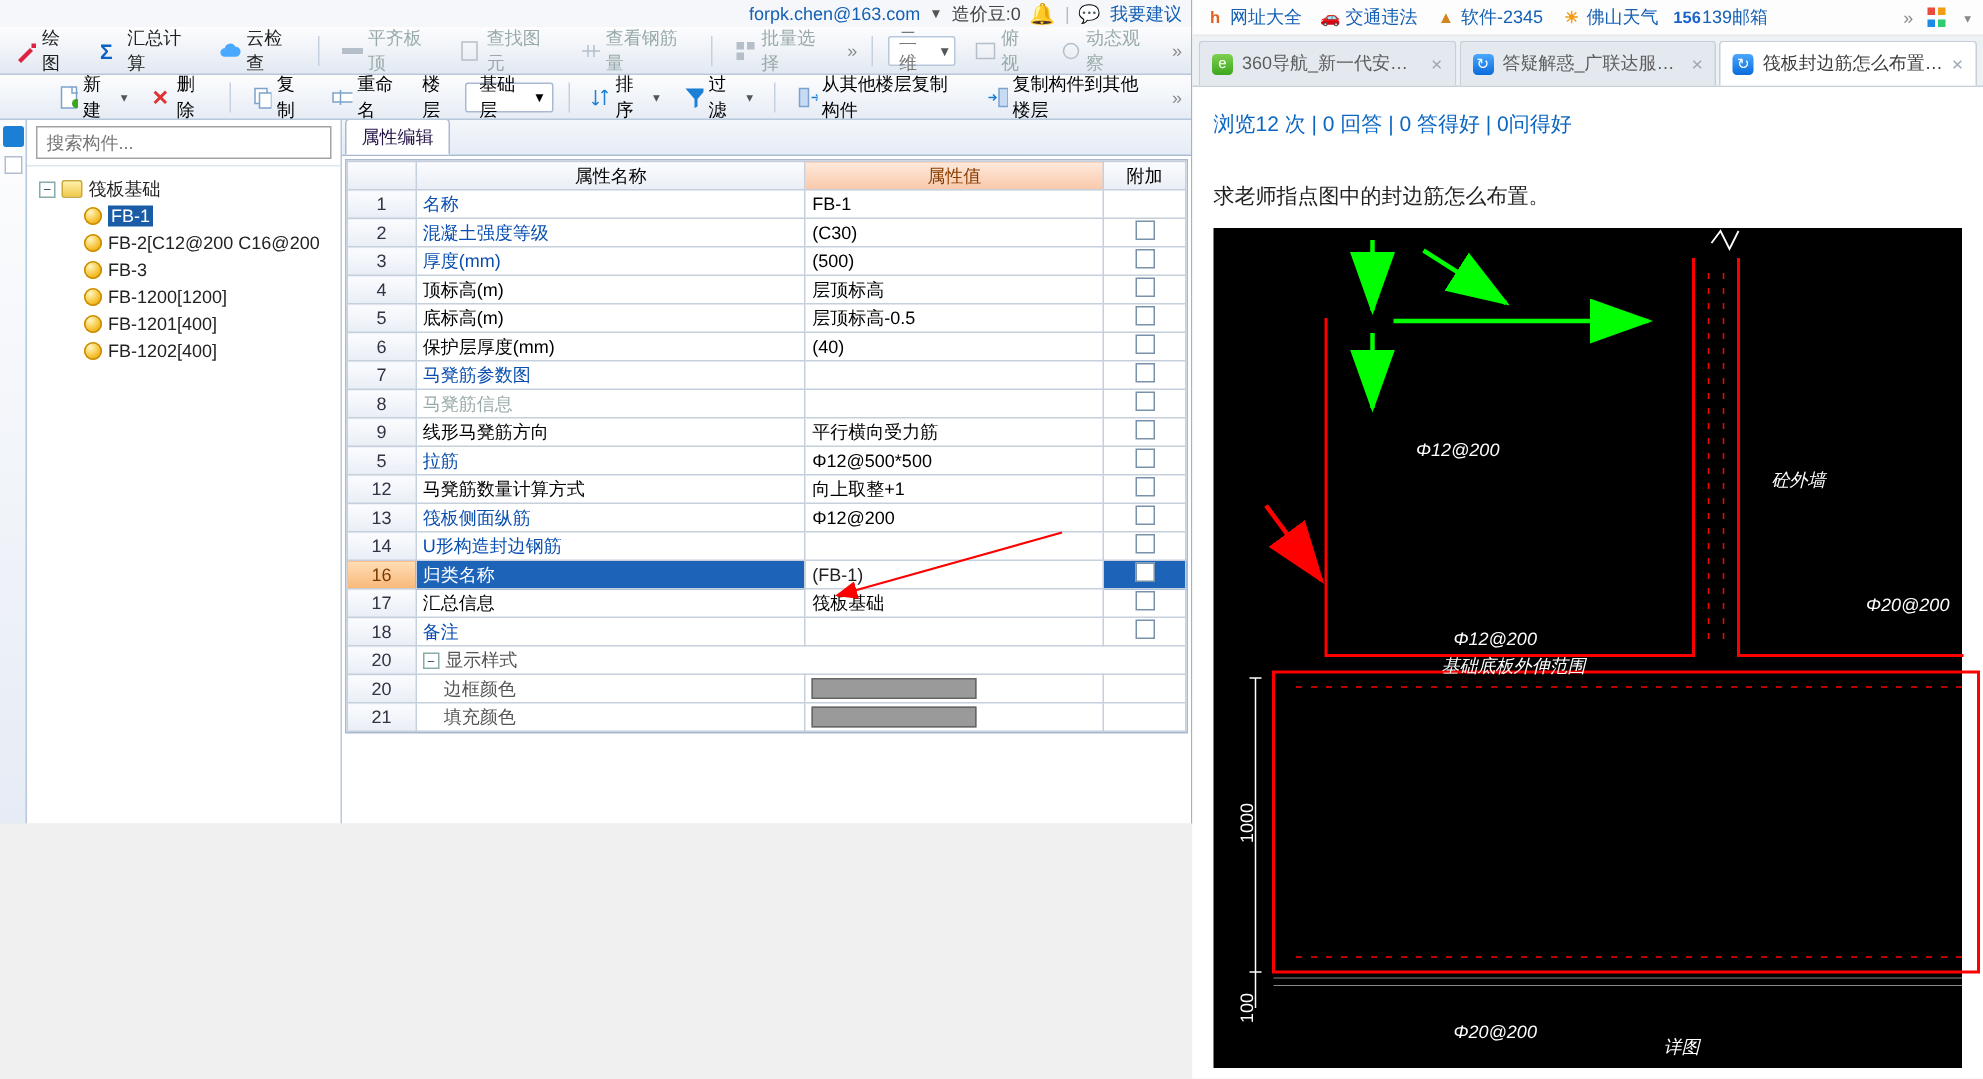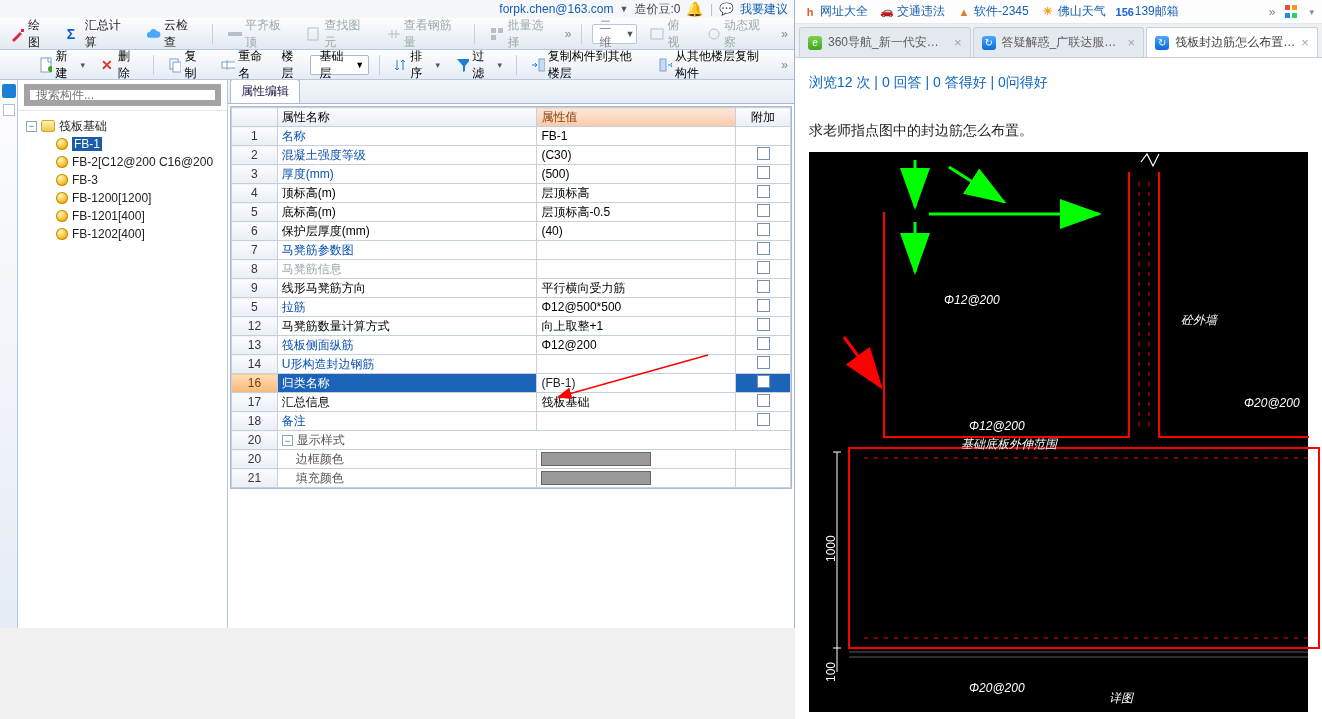--- a/index.html
+++ b/index.html
@@ -1,19 +1,19 @@
 <!DOCTYPE html>
 <html><head>
 <meta charset="utf-8">
 <style>
   * { box-sizing: border-box; margin: 0; padding: 0; font-family: "Microsoft YaHei", SimSun, sans-serif; font-size: 12px; }
   body { width: 1322px; height: 719px; background: #f0f0f0; display: flex; overflow: hidden; }
 
   
-  .app { width: 795px; height: 628px; background: #e8ecf0; border-right: 1px solid #9db5cc; display: flex; flex-direction: column; }
+  .app { width: 795px; height: 549px; background: #e8ecf0; border-right: 1px solid #9db5cc; display: flex; flex-direction: column; }
   .titlebar { height: 18px; display: flex; align-items: center; justify-content: flex-end; padding-right: 6px; gap: 6px; background: #f5f7fa; color: #41506a; }
   .titlebar .lbl { color: #1560b4; cursor: pointer; }
   .titlebar .bean { color:#444; }
   .titlebar .bell { font-size: 14px; }
   .titlebar .sep { color:#bbb; }
   .toolbar1 { height: 32px; display: flex; align-items: center; gap: 8px; padding: 2px 6px; background: linear-gradient(#fdfdfe,#e2e9f2); border-bottom: 1px solid #b7c8dc; color:#222; }
   .tbtn { display:flex; align-items:center; gap:3px; padding:2px 4px; cursor:pointer; border-radius:3px; }
   .tbtn.dis { color:#9aa; }
   .tbtn svg, .tbtn .ic { width:16px; height:16px; }
   .tb-sep { width:1px; height:20px; background:#c5d1e0; margin:0 2px; }
@@ -22,37 +22,37 @@
 
   .toolbar2 { height: 30px; display:flex; align-items:center; gap:8px; padding:2px 6px; background:linear-gradient(#fdfdfe,#e6ecf5); border-bottom:1px solid #b7c8dc; }
   .toolbar2 .lvl { display:inline-flex; align-items:center; border:1px solid #aab9cf; background:#fff; height:20px; padding:0 4px 0 8px; border-radius:2px; }
 
   .main { flex:1; display:flex; overflow:hidden; }
   .pin-col { width:18px; background:linear-gradient(#fdfdfe,#e6ecf5); border-right:1px solid #b7c8dc; display:flex; flex-direction:column; gap:6px; align-items:center; padding-top:4px; }
   .pin { width:14px; height:14px; background:#1b7fd6; border-radius:2px; }
 
   .tree-panel { width:210px; background:#fff; border-right:1px solid #b7c8dc; display:flex; flex-direction:column; }
   .tree-search { padding:4px 6px; border-bottom:1px solid #e0e6ef; }
-  .tree-search input { width:100%; height:22px; border:6px solid #a3a3a3; padding:0 6px; color:#888; }
+  .tree-search input { width:100%; height:22px; border:1px solid #a3a3a3; padding:0 6px; color:#888; }
   .tree { flex:1; padding:6px 4px; overflow:auto; color:#222; }
   .tree .node { display:flex; align-items:center; gap:4px; height:18px; padding-left:4px; white-space:nowrap; }
   .tree .sub  { padding-left:34px; }
   .tree .toggle { width:11px; height:11px; border:1px solid #8aa; display:inline-flex; align-items:center; justify-content:center; font-size:9px; line-height:1; color:#356; background:#fff; }
   .tree .fico  { width:14px; height:12px; background:linear-gradient(#fff1a8,#f1c94c); border:1px solid #caa83a; border-radius:2px; }
   .tree .iico  { width:12px; height:12px; border-radius:50%; background:radial-gradient(circle at 35% 30%, #fff7c0 0%, #f6c030 55%, #c98c00 100%); box-shadow:0 0 0 1px #c98c00 inset; }
   .tree .sel { background:#1a5da6; color:#fff; padding:0 2px; }
 
   .prop-wrap { flex:1; display:flex; flex-direction:column; background:#fff; position:relative; }
   .prop-tab { height:24px; display:flex; align-items:flex-end; border-bottom:1px solid #aab9cf; background:linear-gradient(#f3f7fb,#e6ecf5); padding-left:2px; }
   .prop-tab span { background:#fff; border:1px solid #aab9cf; border-bottom:none; padding:3px 10px; border-radius:3px 3px 0 0; color:#214; }
 
   .grid { border:1px solid #aab9cf; margin:2px; }
   .grid table { border-collapse:collapse; width:100%; }
   .grid th, .grid td { border:1px solid #c6d0dd; height:19px; padding:0 4px; text-align:left; }
-  .grid th { background:linear-gradient(#fbfcfe,#e9eef6); font-weight:normal; }
+  .grid th { background:linear-gradient(#fbfcfe,#e9eef6); font-weight:normal; text-align:center; }
   .grid th.val { background:linear-gradient(#ffe8da,#f9c9ab); color:#8a3d00; }
   .grid .rownum { width:30px; text-align:center; background:linear-gradient(#fbfcfe,#e9eef6); color:#334; }
   .grid .rownum.sel { background:linear-gradient(#ffddb6,#f8b878); color:#7a3b00; }
   .grid .name  { width:170px; }
   .grid .val   { width:130px; }
   .grid .ext   { width:36px; text-align:center; }
   .grid tr.sel td { background:#1d63b8; color:#fff; }
   .grid tr.sel td.val { background:#fff; color:#222; }
   .grid .link { color:#0a4fb0; }
   .grid .indent1 { padding-left:18px; color:#555; }
@@ -214,31 +214,31 @@
     <div class="tbtn">
       <svg class="ic">
           <path d="M1 2h14L9 9v5l-2 1V9z" fill="#1b7fd6"></path>
         </svg>
       <span>过滤</span>
         <span style="font-size:9px;color:#555;margin-left:2px;">▾</span>
     </div>
     <span class="tb-sep"></span>
     <div class="tbtn">
       <svg class="ic">
+          <rect x="2" y="2" width="6" height="12" fill="#c7dcf4" stroke="#7da2cc"></rect>
+          <path d="M10 8h5M13 6l2 2-2 2" stroke="#1b7fd6" fill="none"></path>
+        </svg>
+      <span>从其他楼层复制构件</span>
+    </div>
+    <div class="tbtn">
+      <svg class="ic">
           <rect x="8" y="2" width="6" height="12" fill="#c7dcf4" stroke="#7da2cc"></rect>
           <path d="M1 8h5M4 6l2 2-2 2" stroke="#1b7fd6" fill="none"></path>
         </svg>
       <span>复制构件到其他楼层</span>
-    </div>
-    <div class="tbtn">
-      <svg class="ic">
-          <rect x="2" y="2" width="6" height="12" fill="#c7dcf4" stroke="#7da2cc"></rect>
-          <path d="M10 8h5M13 6l2 2-2 2" stroke="#1b7fd6" fill="none"></path>
-        </svg>
-      <span>从其他楼层复制构件</span>
     </div>
     <span style="color:#888;">»</span>
   </div>
 
   <div class="main">
     <div class="pin-col">
       <div class="pin"></div>
       <div style="width:12px;height:12px;border:1px solid #b0bed0;background:#fff;"></div>
     </div>
 

